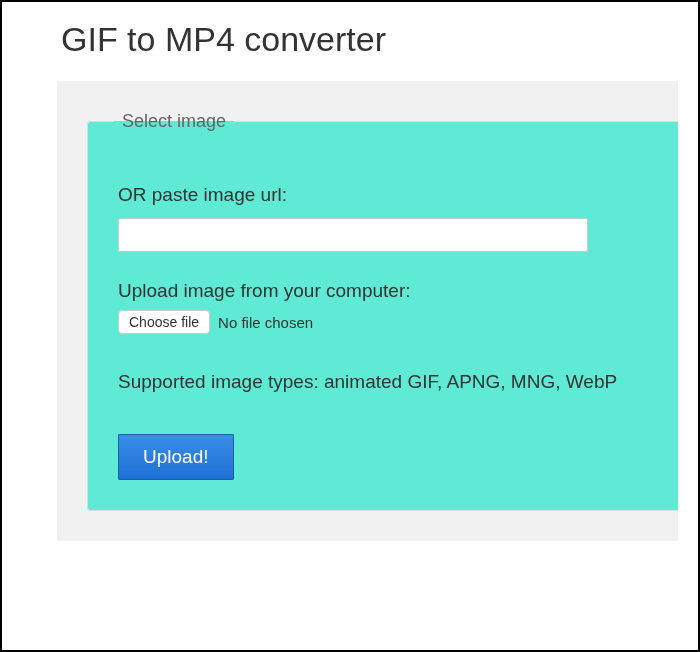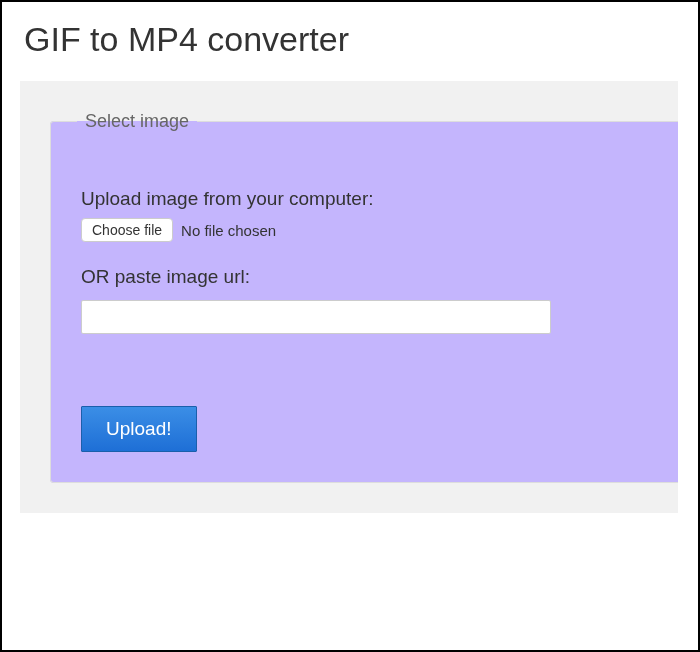--- a/index.html
+++ b/index.html
@@ -11,35 +11,36 @@
       font-family: "Helvetica Neue", Helvetica, Arial, sans-serif;
       background: #fff;
       width: 700px;
       height: 652px;
       border: 2px solid #000;
       padding: 0;
       overflow: hidden;
     }
     .page {
       padding: 18px 20px 20px 20px;
+      margin-left: 37px;
     }
     h1.page-title {
       font-size: 34px;
       font-weight: 400;
       color: #333;
       margin-bottom: 22px;
       margin-left: 2px;
     }
     .panel {
       background: #f1f1f1;
       padding: 30px 0 30px 30px;
       margin-left: -2px;
     }
     fieldset.select-image {
-      background: #c4b5fd;
+      background: #5eead4;
       border: 1px solid #ddd;
       border-right: none;
       border-radius: 4px 0 0 4px;
       padding: 28px 30px 30px 30px;
       position: relative;
       margin: 0;
     }
     fieldset.select-image legend {
       font-size: 18px;
       color: #666;
@@ -106,32 +107,33 @@
 </head>
 <body>
 
 <div class="page">
   <h1 class="page-title">GIF to MP4 converter</h1>
 
   <div class="panel">
     <fieldset class="select-image">
       <legend>Select image</legend>
 
+      <div class="field-block">
+        <div class="field-label">OR paste image url:</div>
+        <input type="text" class="url-input" value="" style="">
+      </div>
+
       <div class="field-block first">
         <div class="field-label">Upload image from your computer:</div>
         <div class="file-row">
           <button class="choose-file-btn">Choose file</button>
           <span class="file-status">No file chosen</span>
         </div>
       </div>
 
-      <div class="field-block">
-        <div class="field-label">OR paste image url:</div>
-        <input type="text" class="url-input" value="" style="">
-      </div>
-
       <div class="info-block">
+        <div>Supported image types: animated GIF, APNG, MNG, WebP</div>
       </div>
 
       <button class="upload-btn">Upload!</button>
     </fieldset>
   </div>
 </div>
 
 </body></html>

